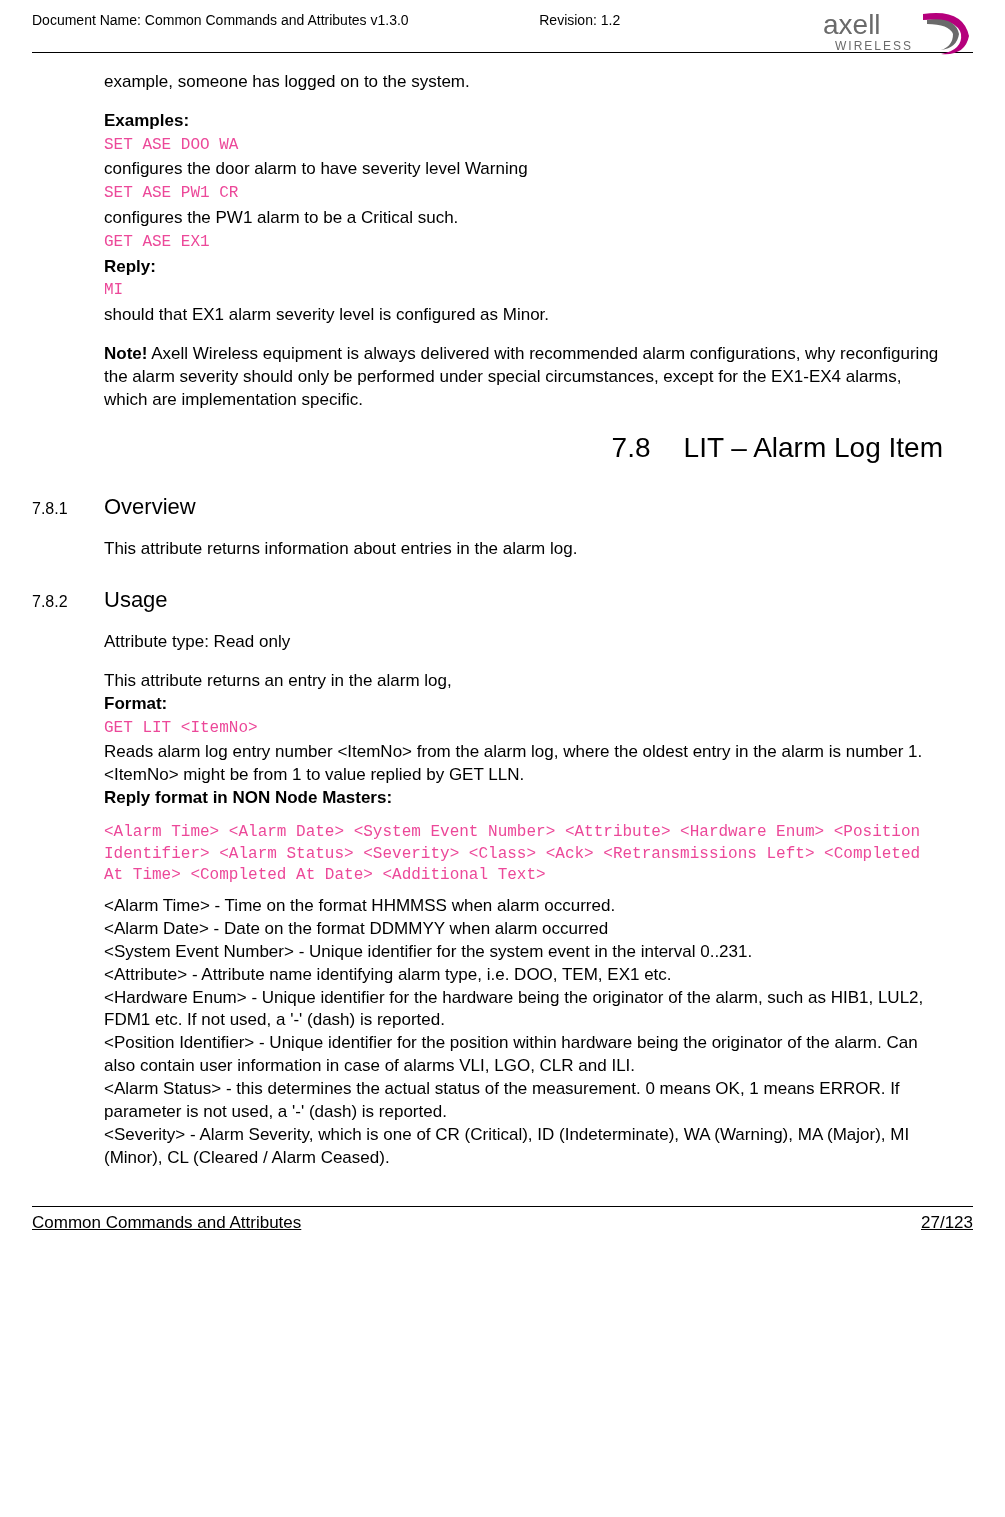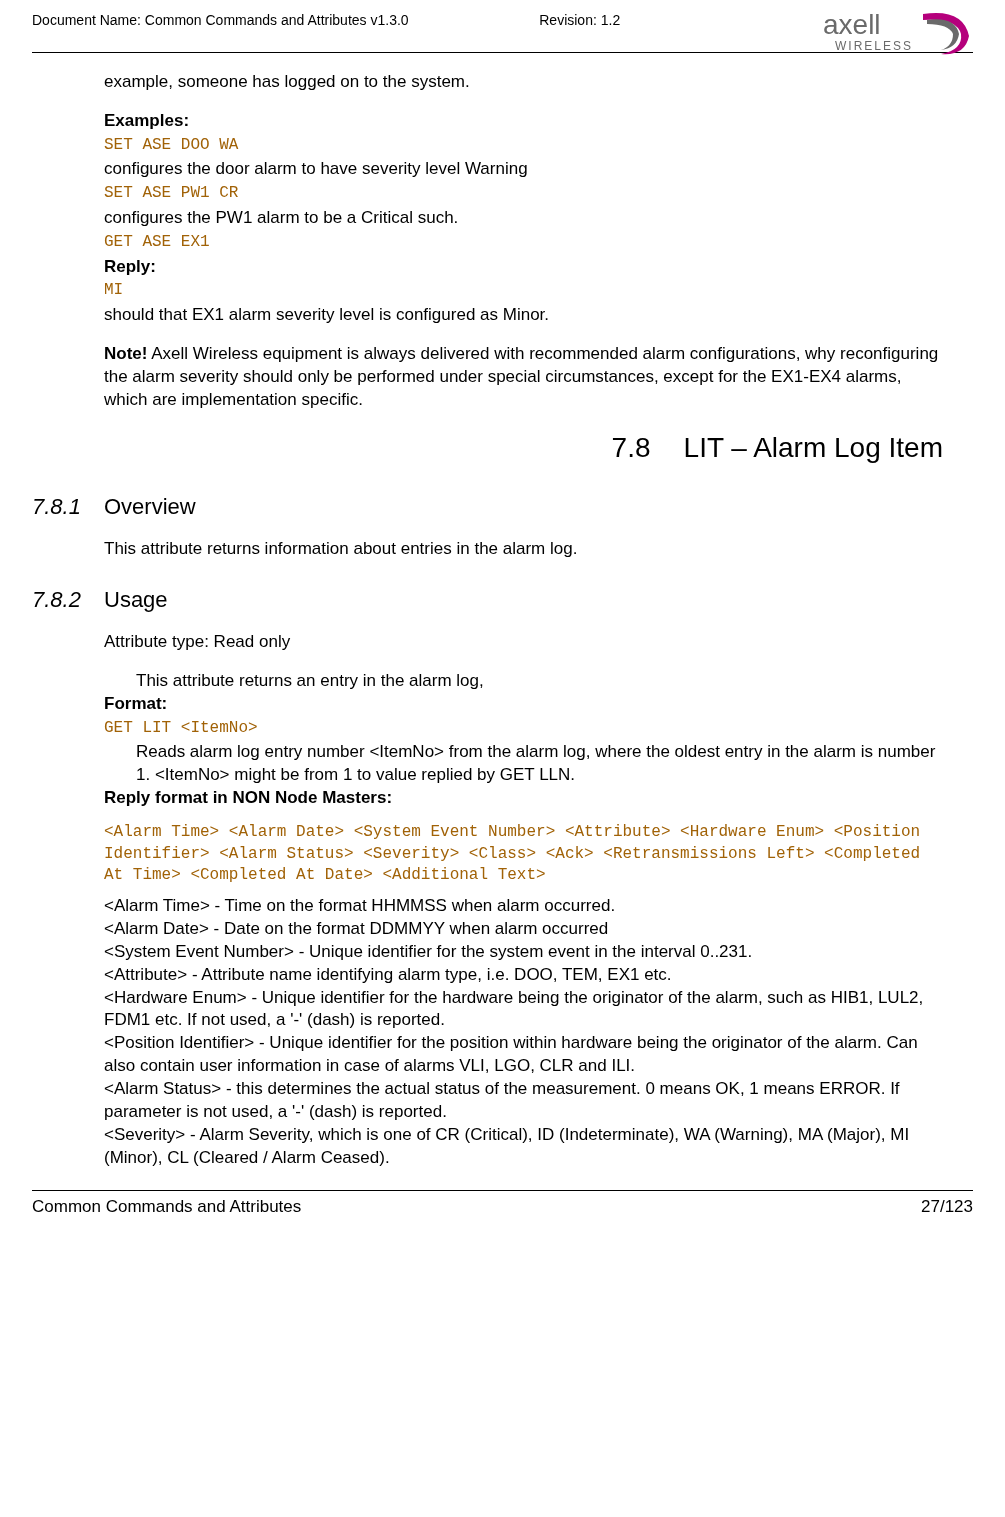--- a/index.html
+++ b/index.html
@@ -37,26 +37,26 @@
   .content {
     padding-left: 72px;
     padding-right: 30px;
     padding-top: 18px;
   }
   p { margin: 0 0 16px 0; line-height: 1.35; }
   .bold { font-weight: bold; }
   .mono {
     font-family: "Courier New", Courier, monospace;
     font-size: 16px;
-    color: #a16207;
+    color: #ec4899;
     margin: 0 0 2px 0;
     line-height: 1.35;
   }
   .tight { margin-bottom: 2px; }
-  .tight2 { margin-bottom: 0; margin-left: 32px; }
+  .tight2 { margin-bottom: 0; }
   .h2row {
     display: flex;
     align-items: baseline;
     margin-left: -72px;
     margin-top: 20px;
     margin-bottom: 30px;
     justify-content: flex-end;
   }
   .h2num {
     width: 72px;
@@ -70,35 +70,35 @@
   }
   .h3row {
     display: flex;
     align-items: baseline;
     margin-left: -72px;
     margin-top: 26px;
     margin-bottom: 18px;
   }
   .h3num {
     width: 72px;
-    font-size: 22px;
+    font-size: 16px;
     font-weight: normal;
-    font-style: italic;
   }
   .h3title {
     font-size: 22px;
     font-weight: normal;
   }
   .footer {
     border-top: 1.5px solid #000;
-    margin-top: 20px;
+    margin-top: 36px;
     padding-top: 6px;
     display: flex;
     justify-content: space-between;
     font-size: 17px;
+    text-decoration: underline;
   }
   .note-block { margin-top: 14px; }
 </style>
 </head>
 <body>
 
 <div class="page">
   <div class="header">
     <div class="header-left">Document Name: Common Commands and Attributes v1.3.0</div>
     <div class="header-center">Revision: 1.2</div>

